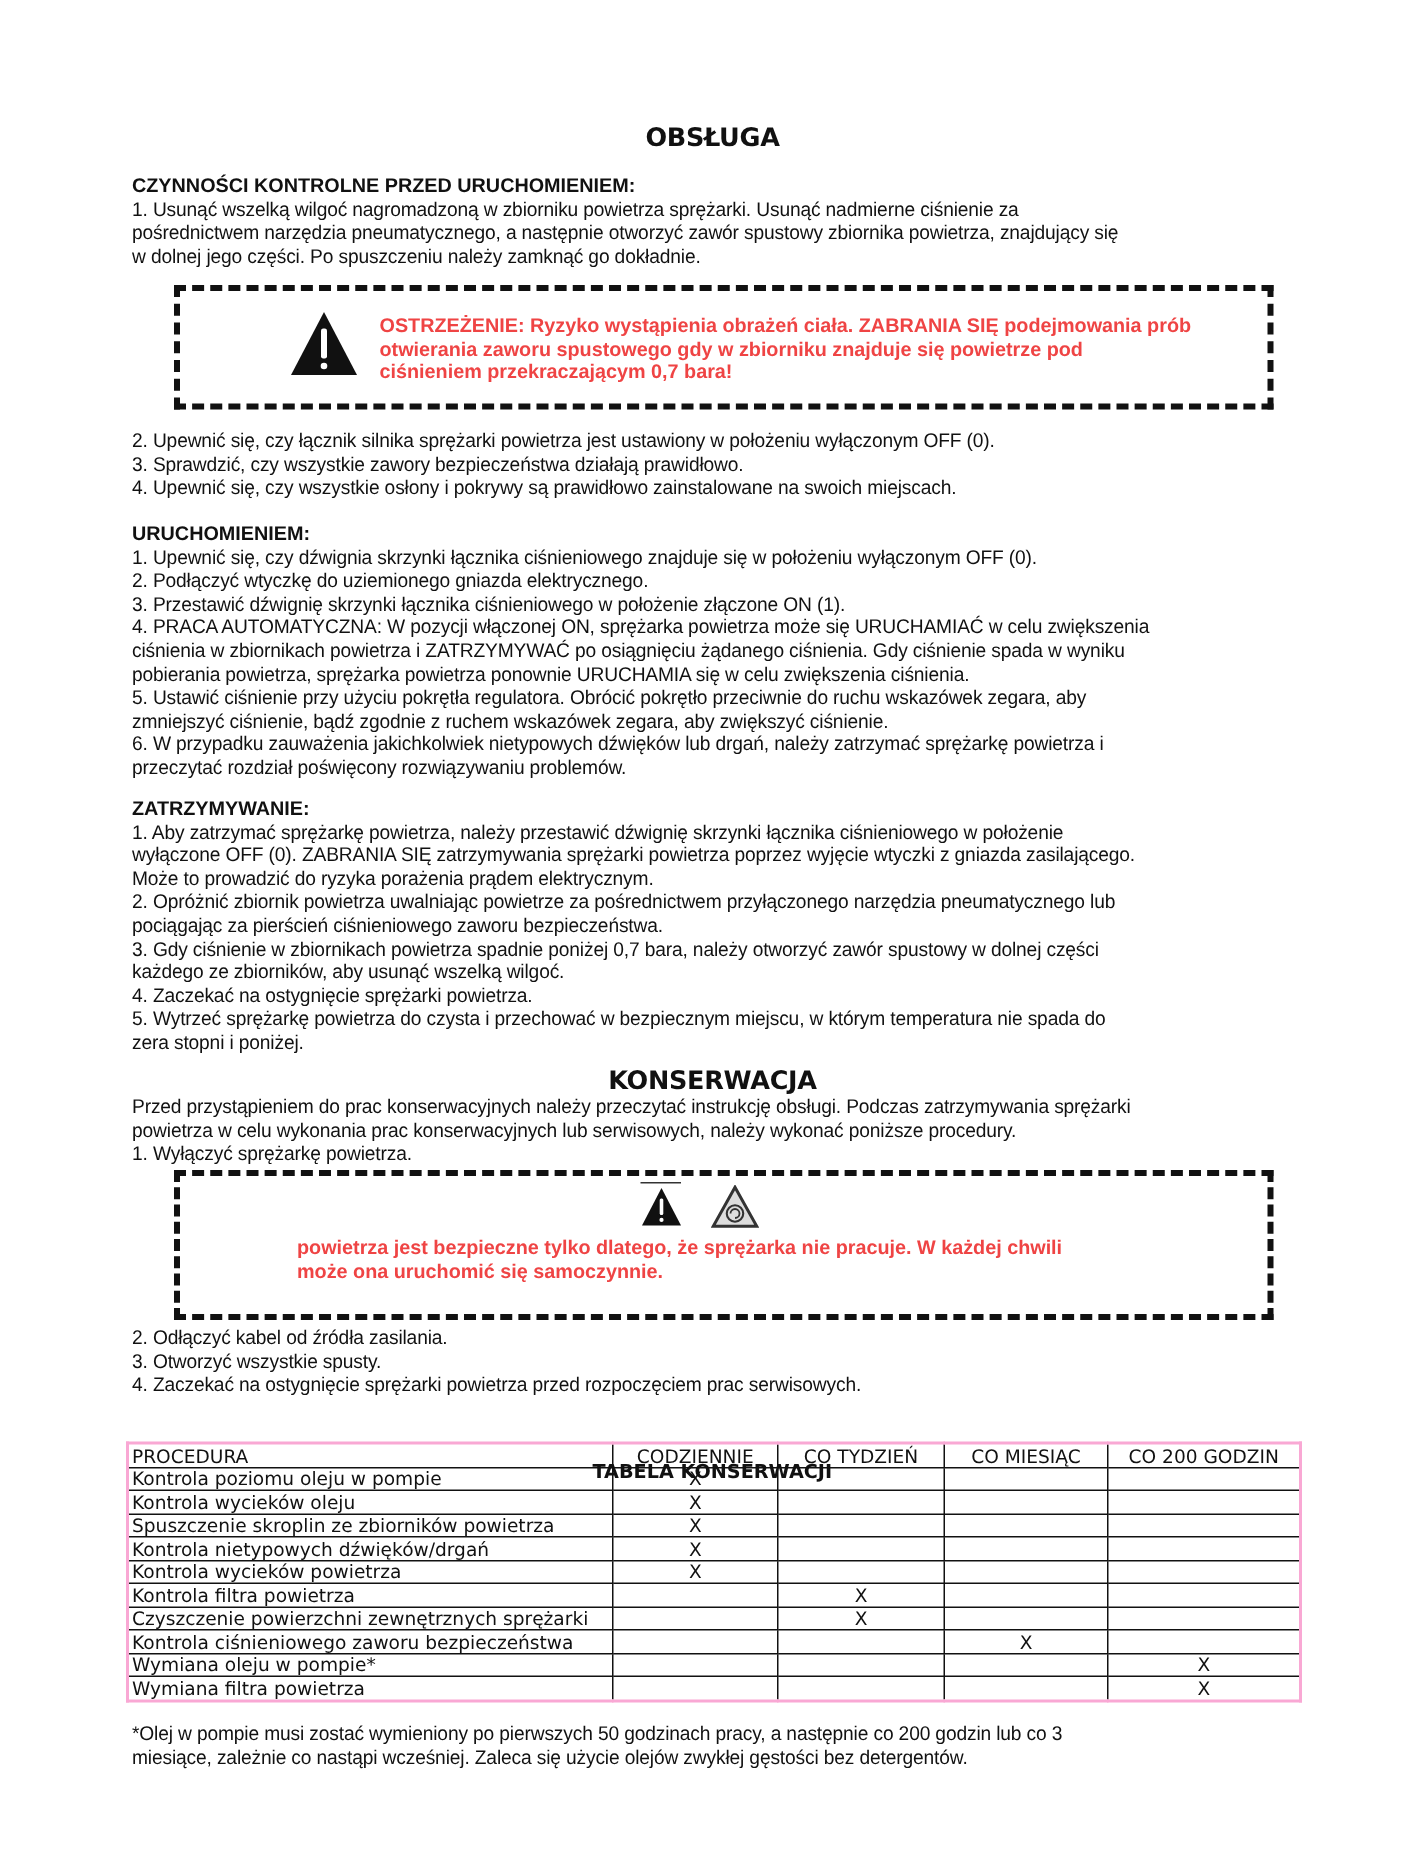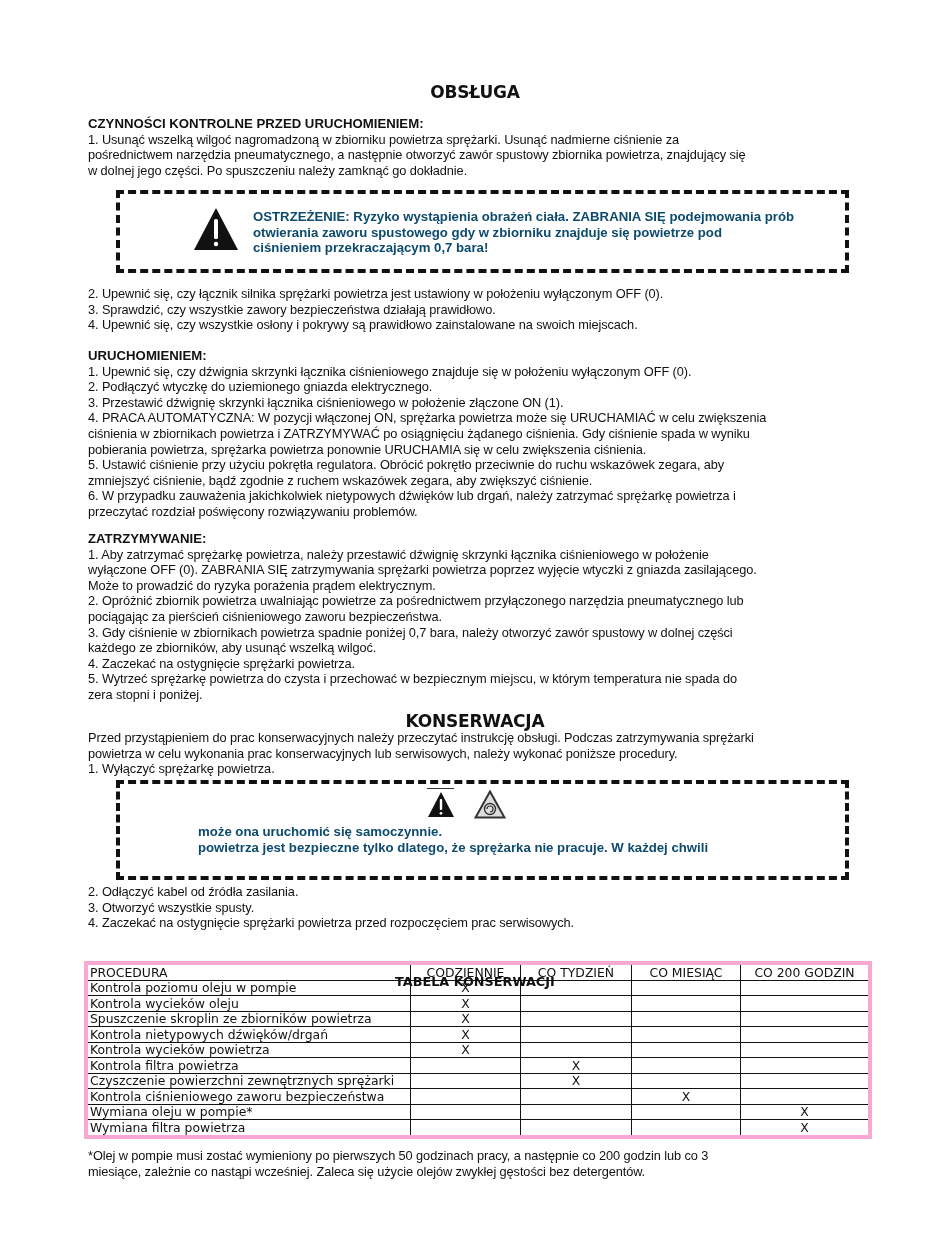--- a/index.html
+++ b/index.html
@@ -22,26 +22,26 @@
     font-size: 13.2px; line-height: 15.6px;
   }
   .line { margin: 0; }
   .warn-box {
     position: absolute; border: 4px dashed #111;
     box-sizing: border-box;
   }
   .warn-text {
     position: absolute; font-weight: bold;
     font-family: "Liberation Sans", sans-serif;
-    font-size: 13.2px; line-height: 15.5px; color: #0c4a6e;
+    font-size: 13.2px; line-height: 15.5px; color: #ef4444;
   }
   .abs { position: absolute; }
   table.maint {
     position: absolute; left: 84px; top: 961px;
-    border-collapse: collapse; border: 4px solid #f9a8d4;
+    border-collapse: collapse; border: 2px solid #f9a8d4;
     font-family: "DejaVu Sans", sans-serif; font-size: 12.4px;
   }
   table.maint td {
     border: 1px solid #111; padding: 0 2px; height: 14.5px; line-height: 13.5px;
     white-space: nowrap;
   }
   table.maint td.c { text-align: center; }
   .col0 { width: 318px; }
   .col1 { width: 105px; }
   .col2 { width: 106px; }
@@ -124,22 +124,22 @@
   <polygon points="14,1 27,26 1,26" fill="#111"></polygon>
   <rect x="12.8" y="8" width="2.4" height="11" rx="1" fill="#fff"></rect>
   <circle cx="14" cy="22.3" r="1.4" fill="#fff"></circle>
 </svg>
 <svg class="abs" style="left:474px;top:790px;" width="32" height="29" viewBox="0 0 32 29">
   <polygon points="16,1.5 30.5,27.5 1.5,27.5" fill="#ddd" stroke="#333" stroke-width="2"></polygon>
   <circle cx="16" cy="19" r="5.5" fill="none" stroke="#333" stroke-width="1.4"></circle>
   <path d="M13 19 a3 3 0 1 1 3 3" fill="none" stroke="#333" stroke-width="1.2"></path>
 </svg>
 <div class="warn-text" style="left:198px;top:824px;width:600px;">
+  <div>powietrza jest bezpieczne tylko dlatego, że sprężarka nie pracuje. W każdej chwili</div>
   <div>może ona uruchomić się samoczynnie.</div>
-  <div>powietrza jest bezpieczne tylko dlatego, że sprężarka nie pracuje. W każdej chwili</div>
 </div>
 
 <div class="abs" style="left:88px;top:884px;width:800px;">
   <div class="txt line">2. Odłączyć kabel od źródła zasilania.</div>
   <div class="txt line">3. Otworzyć wszystkie spusty.</div>
   <div class="txt line">4. Zaczekać na ostygnięcie sprężarki powietrza przed rozpoczęciem prac serwisowych.</div>
 </div>
 
 <div class="tcap">TABELA KONSERWACJI</div>
 <table class="maint">

